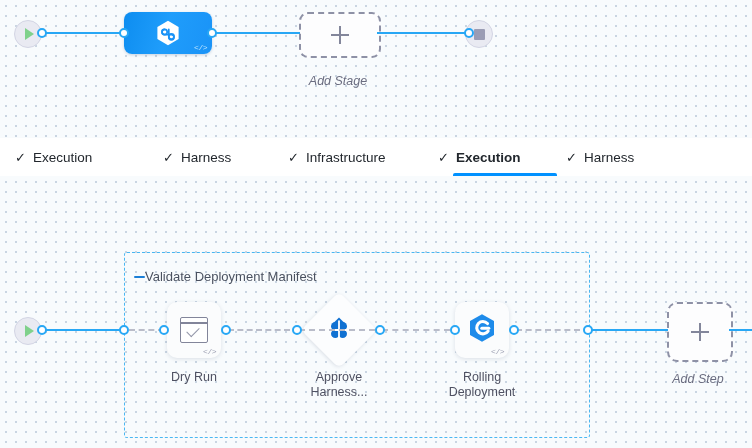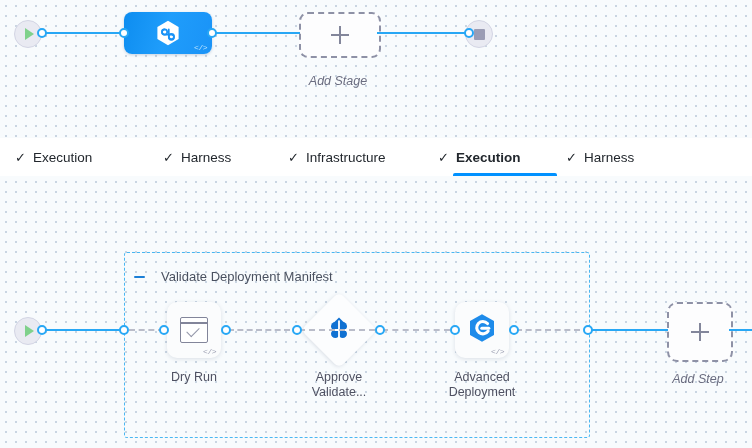--- a/index.html
+++ b/index.html
@@ -107,21 +107,21 @@
   }
   .plus:before{left:0;top:8px;width:18px;height:2px;}
   .plus:after{top:0;left:8px;width:2px;height:18px;}
 
   
   #step-group{
     position:absolute;border:1px dashed #49b7f2;
     background:rgba(255,255,255,0.0);border-radius:3px;
   }
   #group-header{
-    position:absolute;left:9px;top:16px;display:flex;align-items:center;gap:16px;text-align:center;
+    position:absolute;left:9px;top:16px;display:flex;align-items:center;gap:0;text-align:center;
   }
   .collapse-dash{width:11px;height:2px;background:#1c7fd6;border-radius:1px;}
   #group-title{font-size:13px;color:#4a5160;}
 
   
   .step-card{
     position:absolute;width:54px;height:56px;border-radius:10px;
     background:#fbfcfd;box-shadow:0 1px 4px rgba(40,60,90,.14);
     display:flex;align-items:center;justify-content:center;
   }
@@ -258,38 +258,38 @@
           <circle cx="10.3" cy="17.7" r="4.3"></circle>
           <circle cx="17.7" cy="17.7" r="4.3"></circle>
         </g>
         <g fill="#ffffff">
           <rect x="13.1" y="4.2" width="1.8" height="19.6" rx="0.9"></rect>
           <rect x="4.2" y="13.1" width="19.6" height="1.8" rx="0.9"></rect>
         </g>
       </svg>
     </div>
     <div class="nlabel" style="left:289px;top:194px;width:100px;">Approve
-Validate...</div>
+Harness...</div>
 
     <div class="conn dashed" style="left:299px;top:153px;width:76px;"></div>
     <div class="port" style="left:375px;top:149px;"></div>
 
     <div class="step-card" style="left:455px;top:126px;">
       <div>
         <svg width="28" height="30" viewBox="0 0 28 30" aria-hidden="true">
           <path d="M14 1.2 L26 8.1 L26 21.9 L14 28.8 L2 21.9 L2 8.1 Z" fill="#1e8bea"></path>
           <path d="M19.5 10.5a6.2 6.2 0 1 0 0.6 7.6" fill="none" stroke="#ffffff" stroke-width="3.1" stroke-linecap="round"></path>
           <path d="M13.8 15.2 L20.8 15.2" stroke="#ffffff" stroke-width="3.1" stroke-linecap="round"></path>
         </svg>
       </div>
       <span class="codeglyph dark">&lt;/&gt;</span>
     </div>
     <div class="port" style="left:450px;top:149px;"></div>
     <div class="port" style="left:509px;top:149px;"></div>
-    <div class="nlabel" style="left:432px;top:194px;width:100px;">Advanced
+    <div class="nlabel" style="left:432px;top:194px;width:100px;">Rolling
 Deployment</div>
 
     <div class="conn dashed" style="left:382px;top:153px;width:68px;"></div>
     <div class="conn dashed" style="left:516px;top:153px;width:64px;"></div>
     <div class="port" style="left:583px;top:149px;"></div>
 
     <div class="conn" style="left:588px;top:153px;width:80px;"></div>
 
     <div class="add-node" id="add-step-node" style="left:667px;top:126px;">
       <div class="plus"></div>

